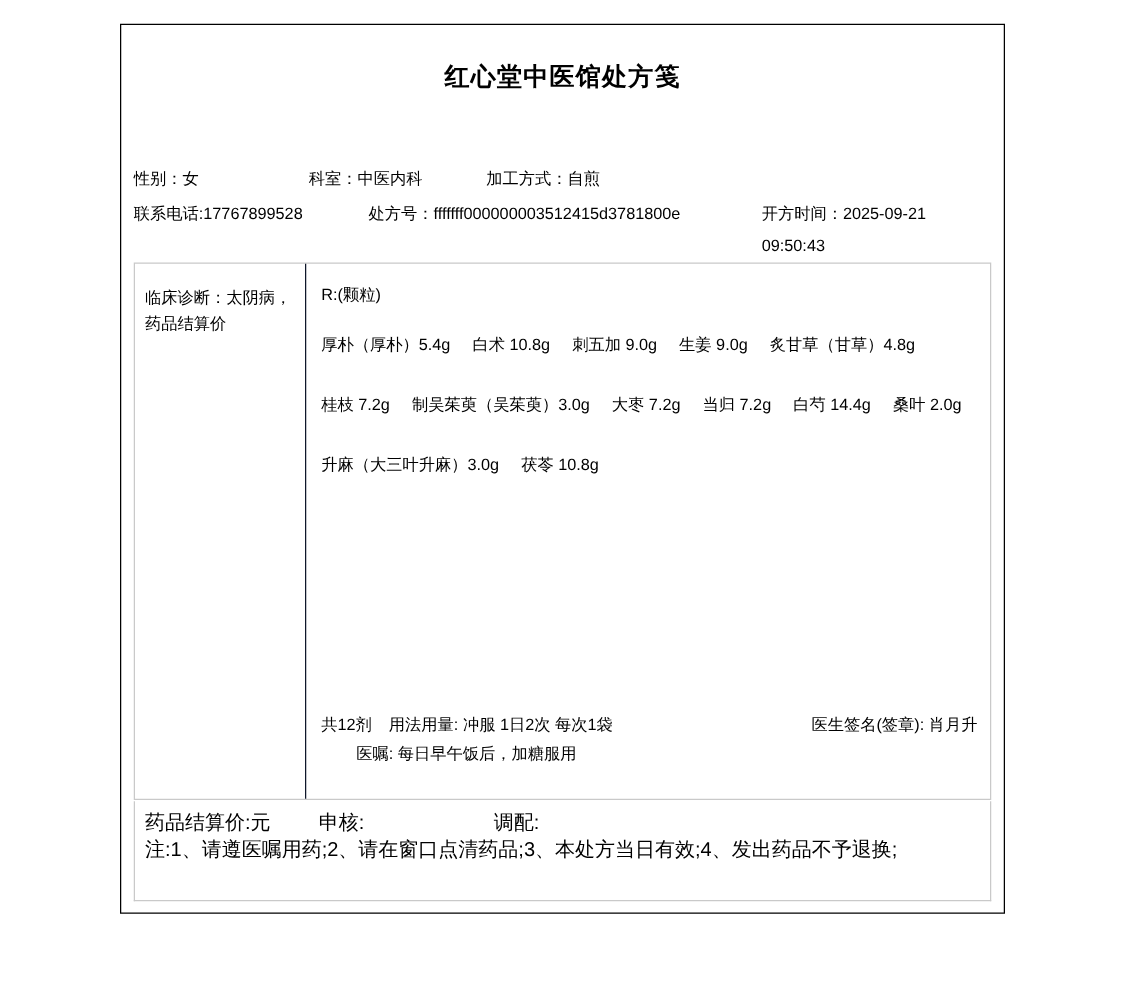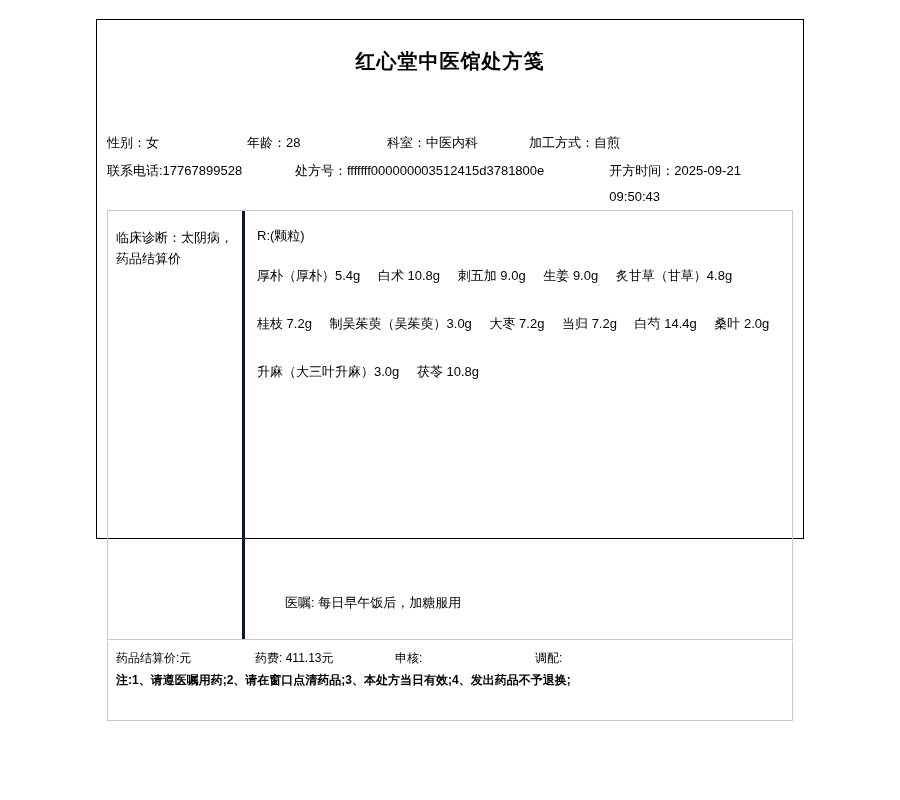--- a/index.html
+++ b/index.html
@@ -15,21 +15,21 @@
     position: relative;
     width: 900px;
     height: 800px;
     overflow: hidden;
   }
   .rx-outer {
     position: absolute;
     left: 96px;
     top: 19px;
     width: 708px;
-    height: 520px;
+    height: 712px;
     border: 1px solid #000000;
     box-sizing: border-box;
     background: #ffffff;
   }
   .rx-title {
     text-align: center;
     font-size: 20px;
     font-weight: bold;
     letter-spacing: 1px;
     margin-top: 28px;
@@ -64,21 +64,21 @@
     left: 10px;
     top: 190px;
     width: 686px;
     height: 430px;
     border: 1px solid #c9c9c9;
     box-sizing: border-box;
     display: flex;
   }
   .diag-col {
     width: 137px;
-    border-right: 3px solid #0f172a;
+    border-right: 1px solid #0f172a;
     box-sizing: border-box;
     padding: 16px 8px 8px 8px;
     font-size: 13px;
     line-height: 21px;
   }
   .drug-col {
     flex: 1;
     box-sizing: border-box;
     padding: 16px 10px 8px 12px;
     font-size: 13px;
@@ -108,42 +108,41 @@
   .footer-box {
     position: absolute;
     left: 10px;
     top: 621px;
     width: 686px;
     height: 80px;
     border: 1px solid #c9c9c9;
     border-top: none;
     box-sizing: border-box;
     padding: 7px 8px 4px 8px;
-    font-size: 12px;
+    font-size: 16px;
     line-height: 21px;
   }
   .fee-row { display: flex; }
   .fee-row .c1 { width: 139px; }
   .fee-row .c2 { width: 140px; }
   .fee-row .c3 { width: 140px; }
   .fee-row .c4 { width: auto; }
-  .note-row { margin-top: 1px; font-weight: bold; }
+  .note-row { margin-top: 1px; }
 </style>
 </head>
 <body>
 
 <div id="sheet">
   <div class="rx-outer">
 
     <div class="rx-title">红心堂中医馆处方笺</div>
 
     <div class="patient-block">
       <div class="row1">
         <div class="f-sex">性别：女</div>
-        <div class="f-age">年龄：28</div>
         <div class="f-dept">科室：中医内科</div>
         <div class="f-proc">加工方式：自煎</div>
       </div>
       <div class="row2">
         <div class="f-phone">联系电话:17767899528</div>
         <div class="f-rxno">处方号：fffffff000000003512415d3781800e</div>
         <div class="f-time">开方时间：2025-09-21 09:50:43</div>
       </div>
     </div>
 
@@ -171,29 +170,35 @@
           <span>白芍 14.4g</span>
           <span>桑叶 2.0g</span>
         </div>
 
         <div class="drug-line">
           <span>升麻（大三叶升麻）3.0g</span>
           <span>茯苓 10.8g</span>
         </div>
 
         <div class="usage-block">
+          <div class="usage-row">
+            <div class="usage-left">
+              <span>共12剂</span>
+              <span>用法用量: 冲服 1日2次 每次1袋</span>
+            </div>
+            <div>医生签名(签章): 肖月升</div>
+          </div>
           <div class="usage-note">医嘱: 每日早午饭后，加糖服用</div>
         </div>
       </div>
     </div>
 
     <div class="footer-box">
       <div class="fee-row">
         <div class="c1">药品结算价:元</div>
-        <div class="c2">药费: 411.13元</div>
         <div class="c3">申核:</div>
         <div class="c4">调配:</div>
       </div>
       <div class="note-row">注:1、请遵医嘱用药;2、请在窗口点清药品;3、本处方当日有效;4、发出药品不予退换;</div>
     </div>
 
   </div>
 </div>
 
 </body></html>

